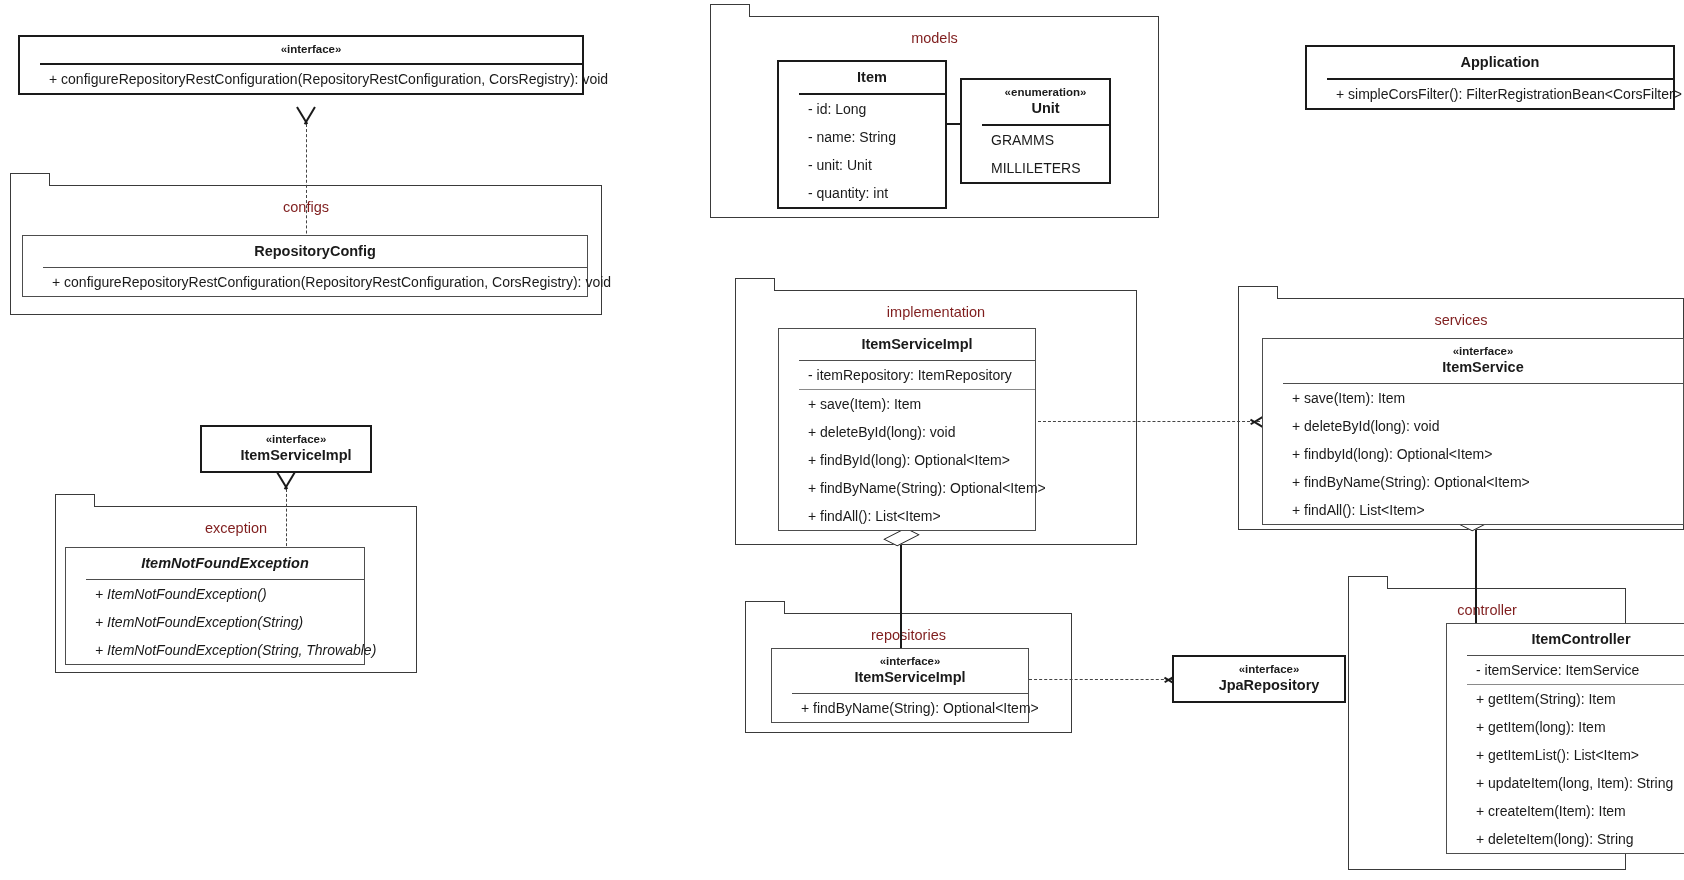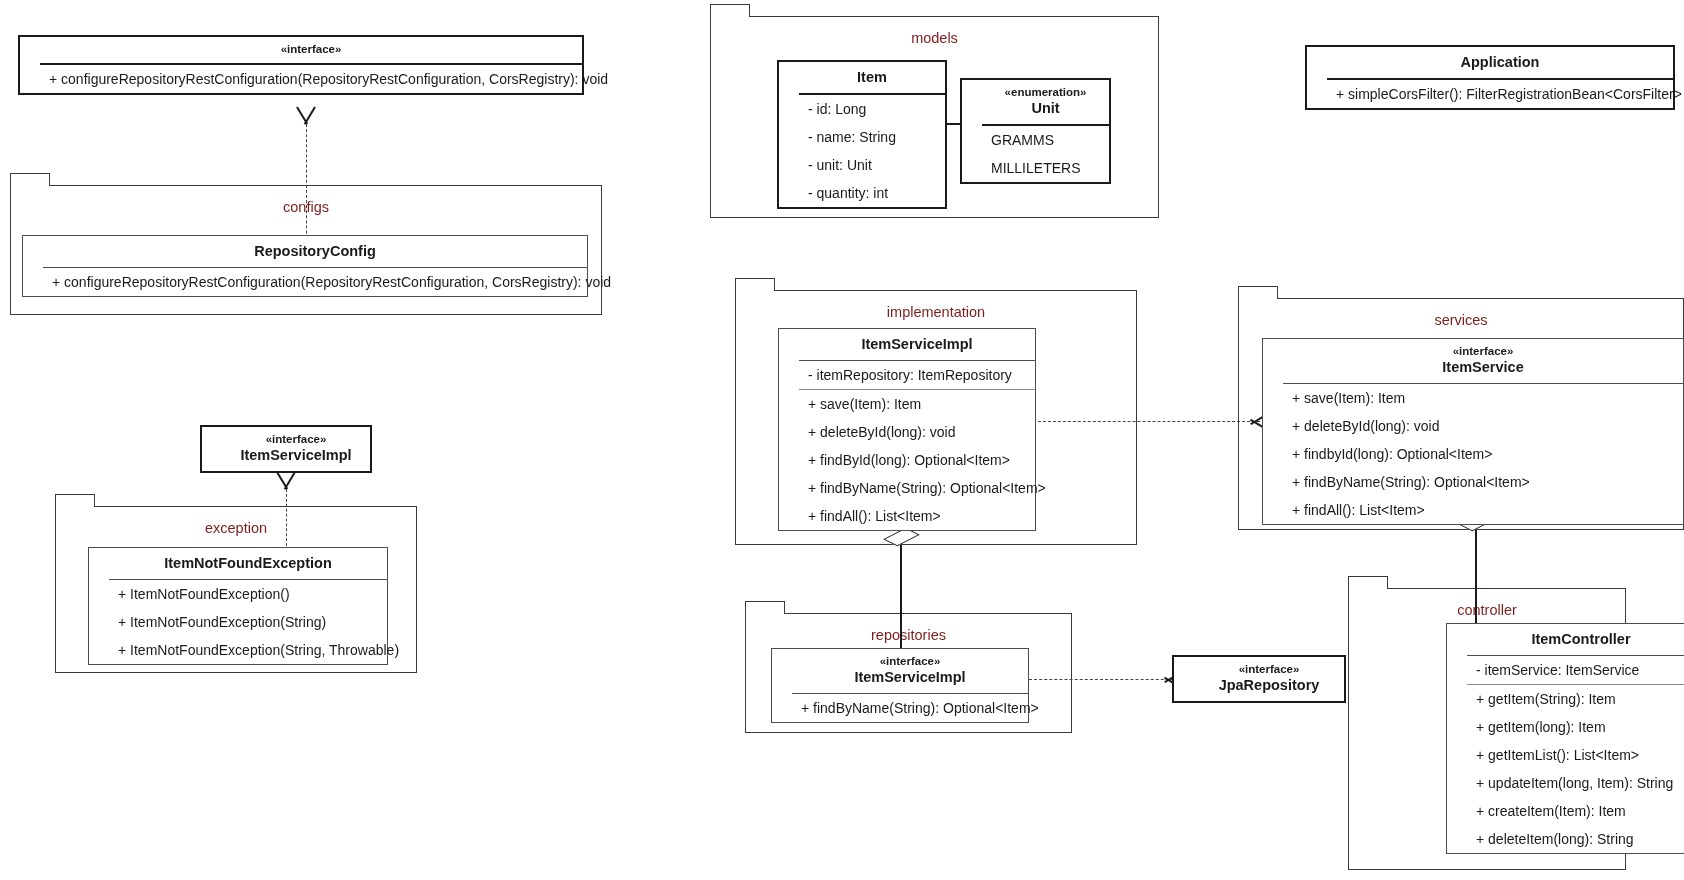--- a/index.html
+++ b/index.html
@@ -214,21 +214,21 @@
   </div>
 
   <div class="tri-up" style="left:275px; top:472px;"></div>
   <div class="dash-v" style="left:286px; top:489px; height:62px;"></div>
 
   <div class="pkg" style="left:55px; top:506px; width:362px; height:167px;">
     <div class="pkg-tab"></div>
     <div class="pkg-title">exception</div>
   </div>
 
-  <div class="cls" style="left:88px; top:547px; width:300px;">
+  <div class="cls" style="left:65px; top:547px; width:300px;font-style:italic;">
     <div class="cls-head">
       <span class="cls-name">ItemNotFoundException</span>
     </div>
     <div class="cls-sect last">
       <div class="member">+ ItemNotFoundException()</div>
       <div class="member">+ ItemNotFoundException(String)</div>
       <div class="member">+ ItemNotFoundException(String, Throwable)</div>
     </div>
   </div>
 

